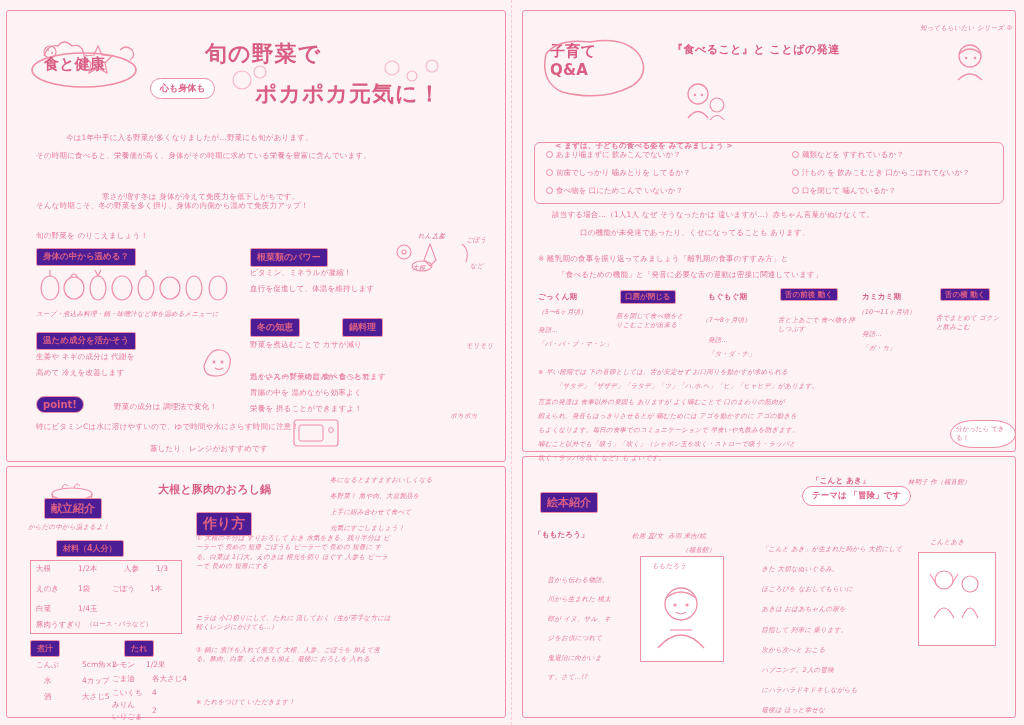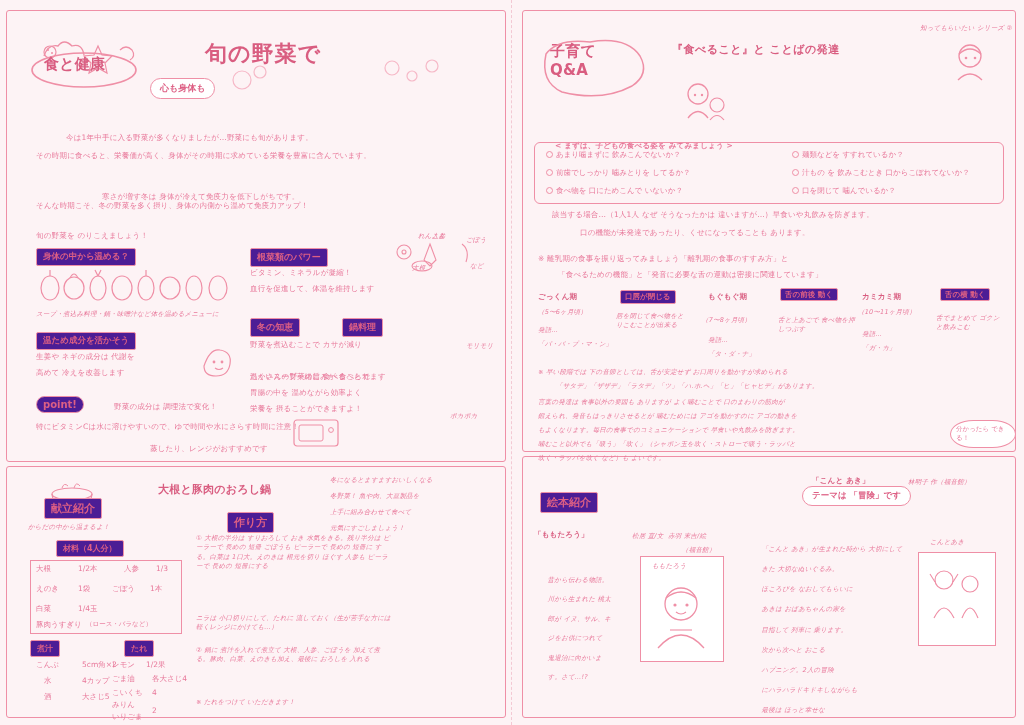--- a/index.html
+++ b/index.html
@@ -116,20 +116,21 @@
         <circle cx="26" cy="22" r="6" fill="none" stroke="#ef8fa6" stroke-width="1.2"></circle>
         <circle cx="24" cy="20" r="1" fill="#ef8fa6"></circle>
           <circle cx="28" cy="23" r="1" fill="#ef8fa6"></circle>
         <path d="M74 16 l4 9 l10 1 l-7 7 l2 10 l-9 -5 l-9 5 l2 -10 l-7 -7 l10 -1 z" fill="none" stroke="#ef8fa6" stroke-width="1.2"></path>
         <path d="M96 20 q6 -6 12 0 q4 6 -2 10" fill="none" stroke="#ef8fa6" stroke-width="1.2"></path>
       </svg>
     </div>
     <div class="t xl bold dark" style="left:44px;top:54px;">食と健康</div>
 
     <div class="t xxl dark" style="left:205px;top:38px;letter-spacing:1px;">旬の野菜で</div>
+    <div class="t xxl dark" style="left:255px;top:78px;letter-spacing:1px;">ポカポカ元気に！</div>
     <div class="roundlbl" style="left:150px;top:78px;">心も身体も</div>
     <div class="ill" style="left:212px;top:60px;">
       <svg width="250" height="46" viewBox="0 0 250 46">
         <circle cx="30" cy="20" r="9" fill="none" stroke="#f6b8c7" stroke-width="1.2"></circle>
         <circle cx="48" cy="12" r="6" fill="none" stroke="#f6b8c7" stroke-width="1.2"></circle>
         <circle cx="180" cy="8" r="7" fill="none" stroke="#f6b8c7" stroke-width="1.2"></circle>
         <circle cx="200" cy="16" r="5" fill="none" stroke="#f6b8c7" stroke-width="1.2"></circle>
         <circle cx="220" cy="6" r="6" fill="none" stroke="#f6b8c7" stroke-width="1.2"></circle>
       </svg>
     </div>
@@ -223,21 +224,21 @@
       </svg>
     </div>
     <div class="boxlbl" style="left:44px;top:498px;font-size:11px;">献立紹介</div>
     <div class="t xs" style="left:28px;top:523px;">からだの中から温まるよ！</div>
     <div class="t lg bold dark" style="left:158px;top:482px;">大根と豚肉のおろし鍋</div>
     <div class="t xs" style="left:330px;top:476px;">冬になるとますますおいしくなる</div>
     <div class="t xs" style="left:330px;top:492px;">冬野菜！ 魚や肉、大豆製品を</div>
     <div class="t xs" style="left:330px;top:508px;">上手に組み合わせて食べて</div>
     <div class="t xs" style="left:330px;top:524px;">元気にすごしましょう！</div>
 
-    <div class="boxlbl" style="left:196px;top:512px;font-size:11px;margin-left:31px;">作り方</div>
+    <div class="boxlbl" style="left:196px;top:512px;font-size:14px;">作り方</div>
     <div class="t xs" style="left:196px;top:534px;width:196px;">① 大根の半分は すりおろして おき 水気をきる。残り半分は ピーラーで 長めの 短冊 ごぼうも ピーラーで 長めの 短冊に する。白菜は 1口大。えのきは 根元を切り ほぐす 人参も ピーラーで 長めの 短冊にする</div>
     <div class="t xs" style="left:196px;top:614px;width:196px;">ニラは 小口切りにして、たれに 流しておく（生が苦手な方には 軽くレンジにかけても…）</div>
     <div class="t xs" style="left:196px;top:646px;width:196px;">② 鍋に 煮汁を入れて煮立て 大根、人参、ごぼうを 加えて煮る。豚肉、白菜、えのきも加え、最後に おろしを 入れる</div>
     <div class="t xs" style="left:196px;top:698px;">※ たれをつけて いただきます！</div>
 
     <div class="boxlbl" style="left:56px;top:540px;font-size:8px;">材料（4人分）</div>
     <div class="tablebox" style="left:30px;top:560px;width:150px;height:72px;"></div>
     <div class="listline" style="left:36px;top:564px;">大根</div>
     <div class="listline" style="left:78px;top:564px;">1/2本</div>
     <div class="listline" style="left:124px;top:564px;">人参</div>
@@ -310,21 +311,21 @@
       &lt;&nbsp;<span>まずは、子どもの食べる姿を みてみましょう</span>&nbsp;&gt;
     </div>
     <div class="frame" style="left:22px;top:142px;width:468px;height:60px;border-radius:6px;"></div>
     <div class="listline" style="left:34px;top:150px;"><span class="bullet"></span><span>あまり噛まずに 飲みこんでないか？</span></div>
     <div class="listline" style="left:280px;top:150px;"><span class="bullet"></span><span>麺類などを すすれているか？</span></div>
     <div class="listline" style="left:34px;top:168px;"><span class="bullet"></span><span>前歯でしっかり 噛みとりを してるか？</span></div>
     <div class="listline" style="left:280px;top:168px;"><span class="bullet"></span><span>汁もの を 飲みこむとき 口からこぼれてないか？</span></div>
     <div class="listline" style="left:34px;top:186px;"><span class="bullet"></span><span>食べ物を 口にためこんで いないか？</span></div>
     <div class="listline" style="left:280px;top:186px;"><span class="bullet"></span><span>口を閉じて 噛んでいるか？</span></div>
 
-    <div class="t sm" style="left:40px;top:210px;">該当する場合…（1人1人 なぜ そうなったかは 違いますが…）早食いや丸飲みを防ぎます。</div>
+    <div class="t sm" style="left:40px;top:210px;">該当する場合…（1人1人 なぜ そうなったかは 違いますが…）赤ちゃん言葉がぬけなくて。</div>
     <div class="t sm" style="left:68px;top:228px;">口の機能が未発達であったり、くせになってることも あります。</div>
 
     <div class="t sm" style="left:26px;top:254px;">※ 離乳期の食事を振り返ってみましょう「離乳期の食事のすすみ方」と</div>
     <div class="t sm" style="left:46px;top:270px;">「食べるための機能」と「発音に必要な舌の運動は密接に関連しています」</div>
 
     <div class="t sm bold dark" style="left:26px;top:292px;">ごっくん期</div>
     <div class="t xs" style="left:26px;top:308px;">（5〜6ヶ月頃）</div>
     <div class="boxlbl" style="left:108px;top:290px;font-size:7.5px;padding:1px 4px;">口唇が閉じる</div>
     <div class="t xs" style="left:104px;top:312px;width:74px;">唇を閉じて食べ物をとりこむことが出来る</div>
     <div class="t xs" style="left:26px;top:326px;">発語…</div>

